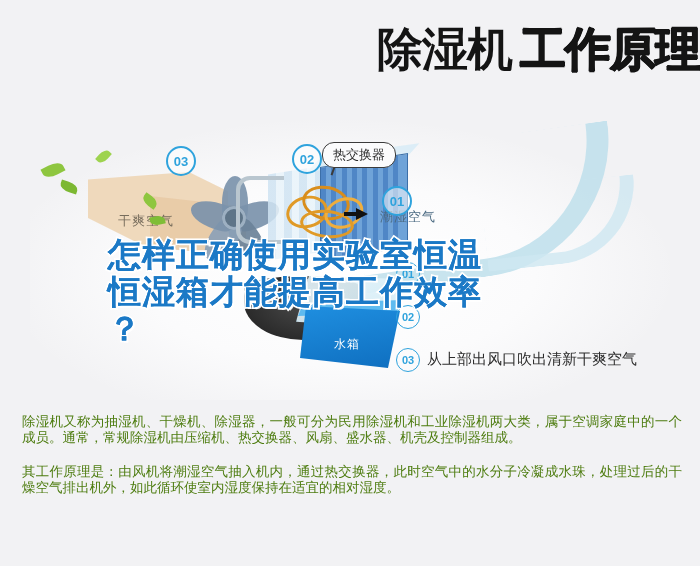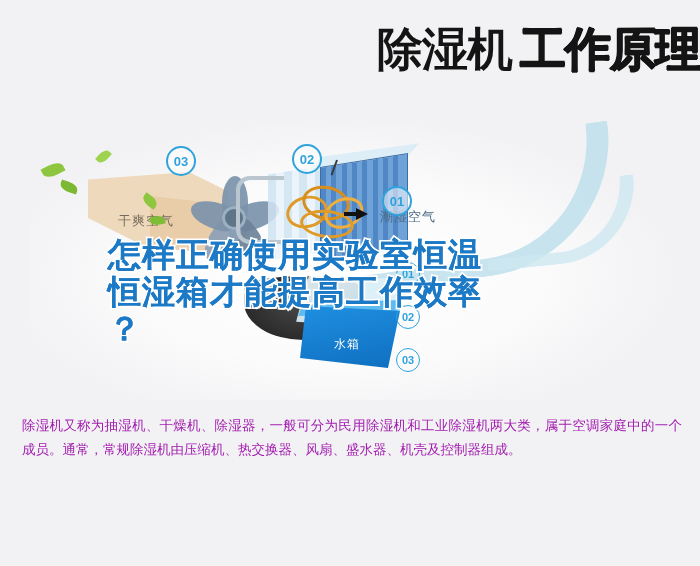--- a/index.html
+++ b/index.html
@@ -183,21 +183,21 @@
   .overlay-fill{
     position:absolute;left:0;top:236px;width:700px;
     padding-left:108px;box-sizing:border-box;
     font-size:33px;line-height:37px;font-weight:700;letter-spacing:1px;
     color:#1b79c6;-webkit-text-stroke:0;pointer-events:none;
   }
   .overlay-fill .ln{display:block;white-space:nowrap;}
 
   
   .body-text{position:absolute;left:22px;top:414px;width:660px;}
-  .para{font-size:13.5px;line-height:24px;color:#a21caf;margin:0 0 18px 0;text-align:justify;}
+  .para{font-size:13.5px;line-height:16px;color:#4d7c0f;margin:0 0 18px 0;text-align:justify;}
 </style>
 </head>
 <body>
 
 <div class="page">
 
   <div class="hero">
     <div class="hero-glow"></div>
 
     <div class="title">
@@ -239,49 +239,52 @@
     <div class="arrow-blk"></div>
 
     <div class="base-top"></div>
     <div class="base"></div>
     <div class="tray"></div>
     <div class="tank-lip"></div>
     <div class="tank"></div>
     <div class="tank-label">水箱</div>
 
     <div class="callout-tail"></div>
+    <div class="callout">热交换器</div>
 
     <div class="wet-label">潮湿空气</div>
 
     <div class="marker m03">03</div>
     <div class="marker m02">02</div>
     <div class="marker m01">01</div>
 
     <div class="legend">
       <div class="legend-row">
         <div class="legend-num">01</div>
         <div class="legend-text"></div>
       </div>
       <div class="legend-row">
         <div class="legend-num">02</div>
       </div>
       <div class="legend-row">
         <div class="legend-num">03</div>
+        <div class="legend-text">从上部出风口吹出清新干爽空气</div>
       </div>
     </div>
 
     <div class="overlay">
       <span class="ln">怎样正确使用实验室恒温</span>
       <span class="ln">恒湿箱才能提高工作效率</span>
       <span class="ln">？</span>
     </div>
     <div class="overlay-fill">
       <span class="ln">怎样正确使用实验室恒温</span>
       <span class="ln">恒湿箱才能提高工作效率</span>
       <span class="ln">？</span>
     </div>
   </div>
 
   <div class="body-text">
     <p class="para">除湿机又称为抽湿机、干燥机、除湿器，一般可分为民用除湿机和工业除湿机两大类，属于空调家庭中的一个成员。通常，常规除湿机由压缩机、热交换器、风扇、盛水器、机壳及控制器组成。</p>
+    <p class="para">其工作原理是：由风机将潮湿空气抽入机内，通过热交换器，此时空气中的水分子冷凝成水珠，处理过后的干燥空气排出机外，如此循环使室内湿度保持在适宜的相对湿度。</p>
   </div>
 
 </div>
 
 </body></html>

